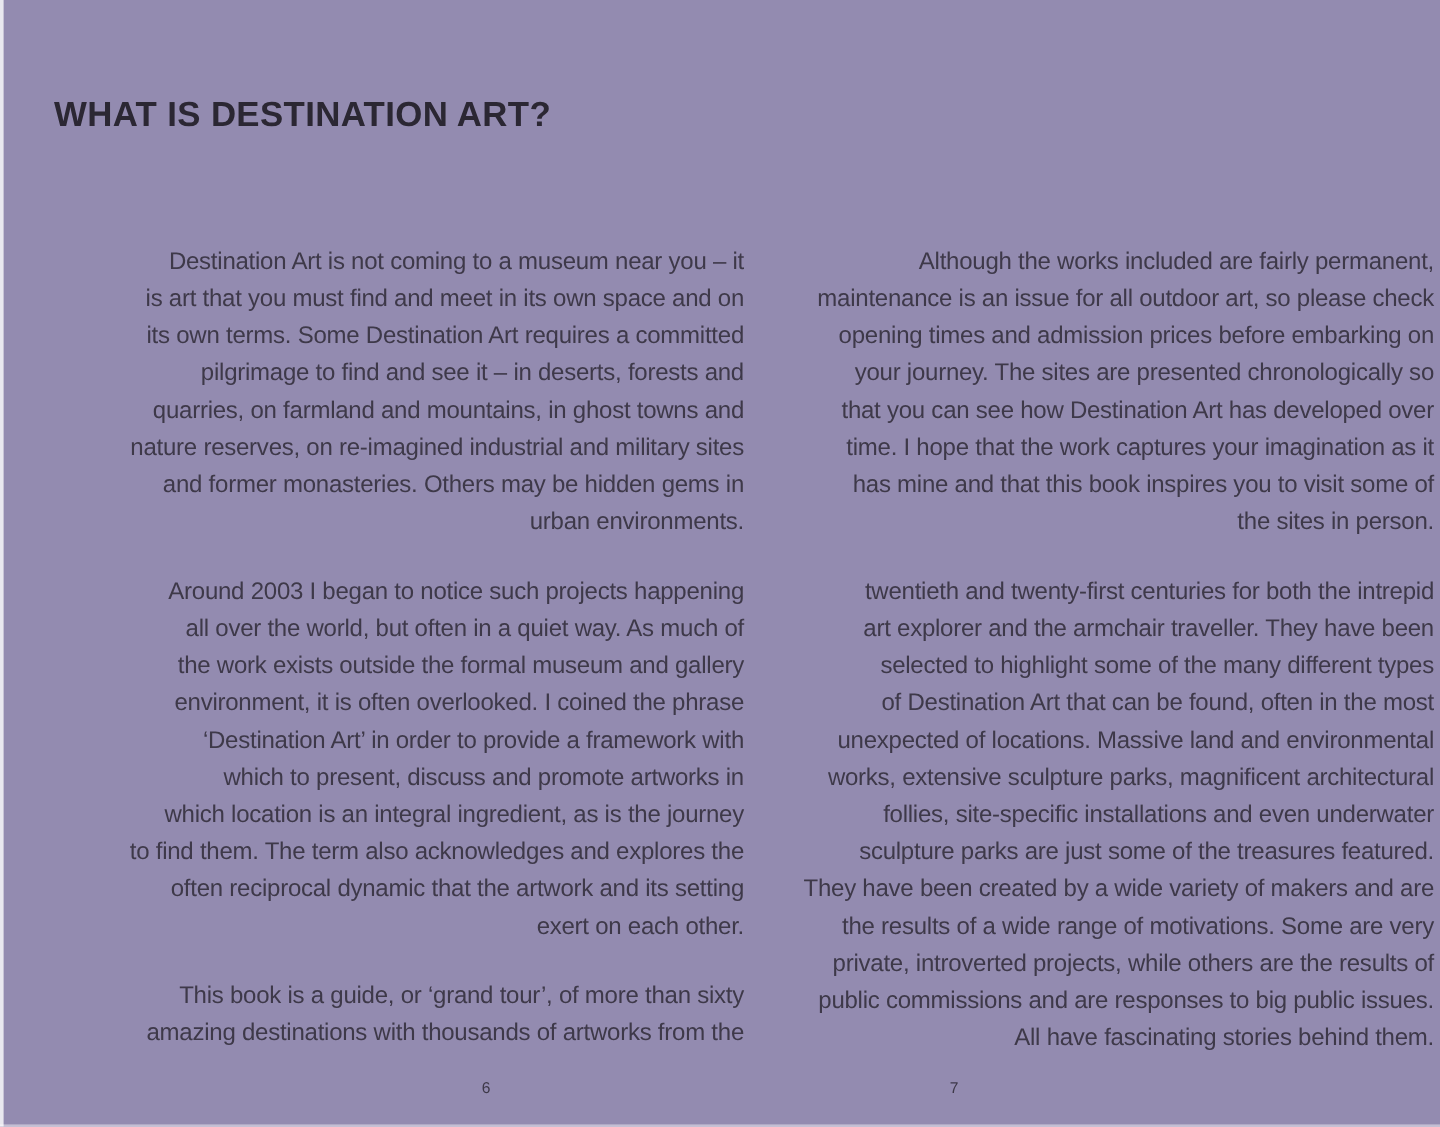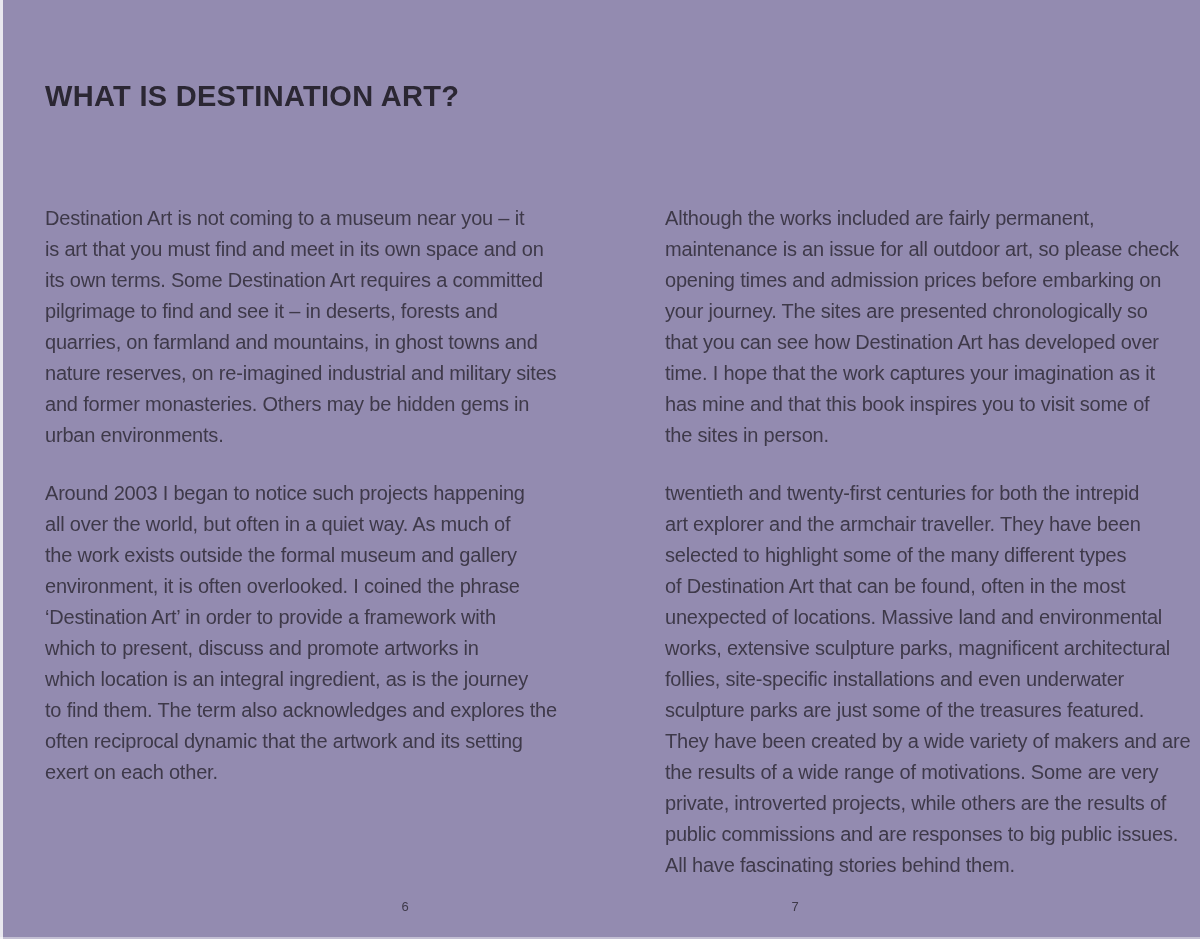--- a/index.html
+++ b/index.html
@@ -36,20 +36,21 @@
     top: 203px;
     font-size: 20px;
     line-height: 31px;
     letter-spacing: -0.2px;
     font-weight: 400;
     color: #3e3949;
   }
   .col p {
     margin: 0 0 27px 0;
     white-space: pre;
+    text-align: right;
   }
   .col-left  { left: 45px;  width: 575px; }
   .col-right { left: 665px; width: 530px; }
   .pagenum {
     position: absolute;
     top: 899px;
     width: 20px;
     text-align: center;
     font-size: 13px;
     line-height: 16px;
@@ -89,20 +90,22 @@
     <p>Around 2003 I began to notice such projects happening
 all over the world, but often in a quiet way. As much of
 the work exists outside the formal museum and gallery
 environment, it is often overlooked. I coined the phrase
 ‘Destination Art’ in order to provide a framework with
 which to present, discuss and promote artworks in
 which location is an integral ingredient, as is the journey
 to find them. The term also acknowledges and explores the
 often reciprocal dynamic that the artwork and its setting
 exert on each other.</p>
+    <p>This book is a guide, or ‘grand tour’, of more than sixty
+amazing destinations with thousands of artworks from the</p>
   </div>
 
   <div class="col col-right" style="color: rgb(62, 57, 73);">
     <p>Although the works included are fairly permanent,
 maintenance is an issue for all outdoor art, so please check
 opening times and admission prices before embarking on
 your journey. The sites are presented chronologically so
 that you can see how Destination Art has developed over
 time. I hope that the work captures your imagination as it
 has mine and that this book inspires you to visit some of

